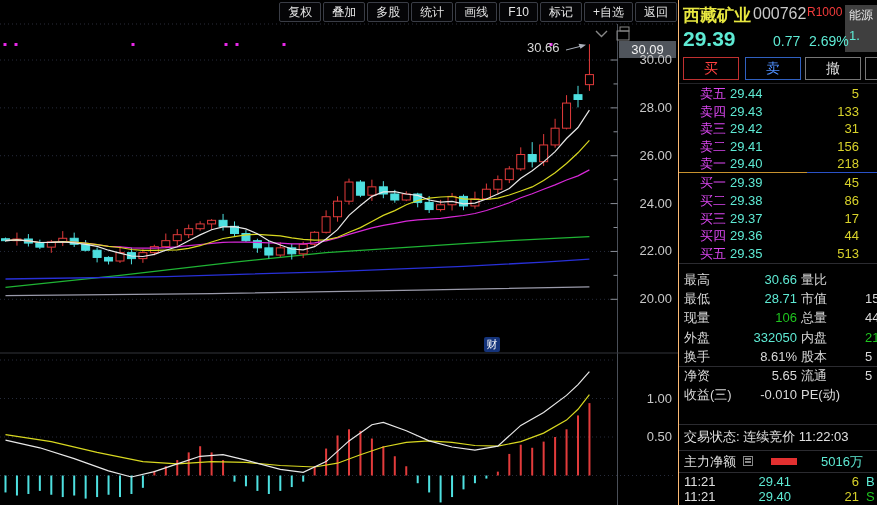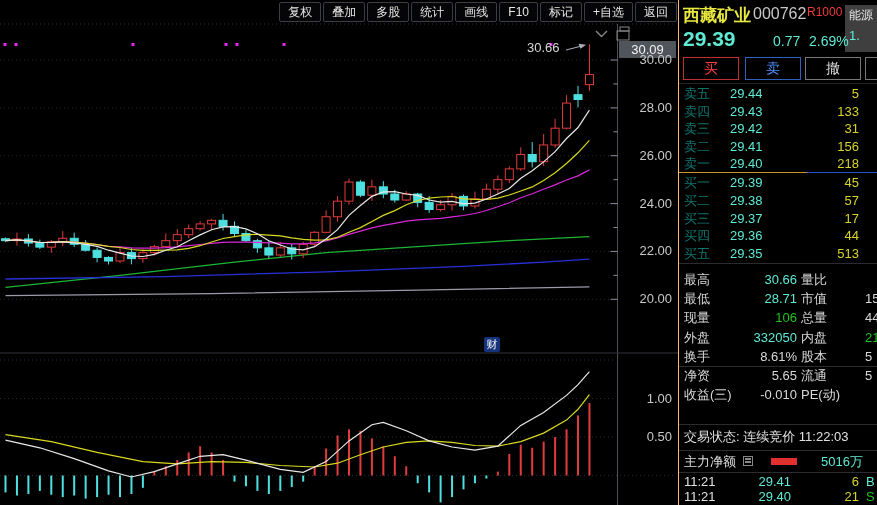--- a/index.html
+++ b/index.html
@@ -38,21 +38,21 @@
   .btn-row{position:absolute;left:0;top:57px;width:220px;height:24px;}
   .t-btn{position:absolute;top:0;width:54px;height:21px;line-height:21px;text-align:center;font-size:14px;
     background:#000;border:1px solid #777;color:#ddd;cursor:default;}
   .t-btn.buy{left:4px;border-color:#c03030;color:#ff4040;}
   .t-btn.sell{left:66px;border-color:#3060c0;color:#5090ff;}
   .t-btn.cancel{left:126px;}
   .t-btn.partial{left:186px;width:40px;}
   .rows{position:absolute;left:0;width:199px;}
   .book-row{position:relative;height:17.5px;line-height:17.5px;}
   #buy-rows .book-row{height:17.8px;line-height:17.8px;}
-  .bl{position:absolute;left:5px;color:#0f766e;text-align:right;}
+  .bl{position:absolute;left:21px;color:#d946ef;text-align:right;}
   .bp{position:absolute;left:51px;width:78px;text-align:left;}
   .bv{position:absolute;left:120px;width:60px;text-align:right;}
   .stats-row{position:relative;height:19.2px;line-height:19.2px;}
   .sl{position:absolute;left:5px;color:#d8d8d8;}
   .sv{position:absolute;left:30px;width:88px;text-align:right;}
   .sr{position:absolute;left:122px;color:#d8d8d8;}
   .srv{position:absolute;left:186px;width:30px;}
   .hr{position:absolute;left:0;width:199px;height:1px;background:#2b2b30;}
   .bd{position:absolute;left:0;top:172px;width:199px;height:1px;}
   .bd .o{position:absolute;left:0;width:128px;height:1px;background:#c8922e;}
@@ -371,21 +371,21 @@
       </div>
     <div class="rows" id="buy-rows" style="top:174px">
         <div class="book-row">
           <span class="bl">买一</span>
           <span class="bp red">29.39</span>
           <span class="bv yel">45</span>
         </div>
         <div class="book-row">
           <span class="bl">买二</span>
           <span class="bp red">29.38</span>
-          <span class="bv yel">57</span>
+          <span class="bv yel">86</span>
         </div>
         <div class="book-row">
           <span class="bl">买三</span>
           <span class="bp red">29.37</span>
           <span class="bv yel">17</span>
         </div>
         <div class="book-row">
           <span class="bl">买四</span>
           <span class="bp red">29.36</span>
           <span class="bv yel">44</span>

